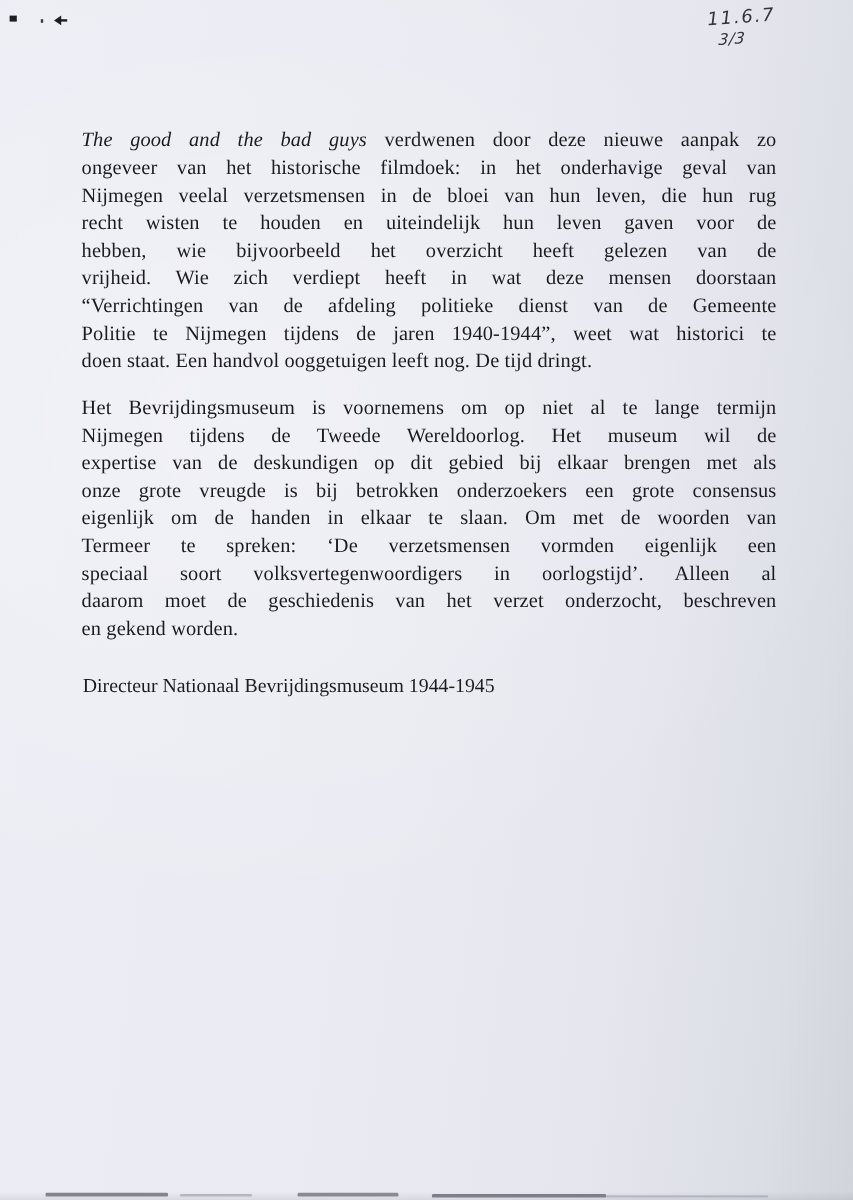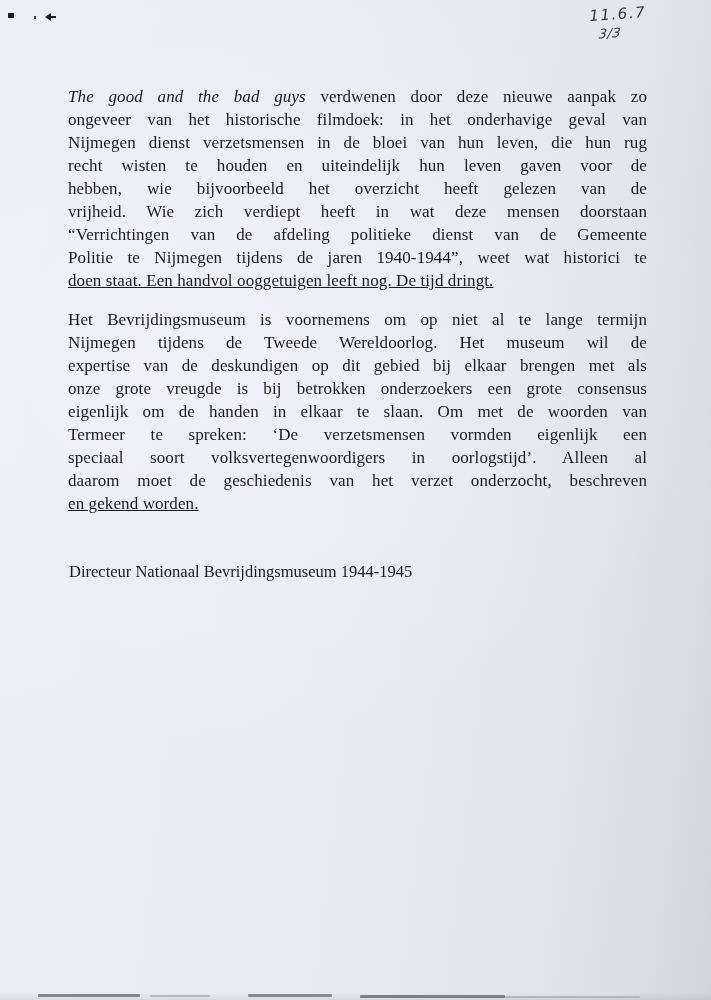--- a/index.html
+++ b/index.html
@@ -29,33 +29,33 @@
 
   
   .textblock {
     position: absolute;
     left: 68px;
     width: 579px;
     color: #1c1c20;
     font-size: 17px;
     line-height: 23px;
     letter-spacing: 0.1px;
+    margin-top: 20px;
   }
   .p1 { top: 85px; }
   .p2 { top: 308px; }
   .line {
     text-align: justify;
     text-align-last: justify;
     -moz-text-align-last: justify;
     white-space: normal;
   }
   .line-last {
     text-align: right;
     text-align-last: left;
-    text-decoration: underline;
   }
   .italic { font-style: italic; }
 
   
   .signature {
     position: absolute;
     left: 69px;
     top: 561px;
     color: #1c1c20;
     font-size: 16.5px;
@@ -120,21 +120,21 @@
   <div class="handwriting">
     <span class="hw-ref">11.6.7</span>
     <span class="hw-page">3/3</span>
   </div>
 
   <div class="textblock p1">
     <div class="line">
       <span class="italic">The good and the bad guys</span><span> verdwenen door deze nieuwe aanpak zo</span>
     </div>
     <div class="line">ongeveer van het historische filmdoek: in het onderhavige geval van</div>
-    <div class="line">Nijmegen dienst verzetsmensen in de bloei van hun leven, die hun rug</div>
+    <div class="line">Nijmegen veelal verzetsmensen in de bloei van hun leven, die hun rug</div>
     <div class="line">recht wisten te houden en uiteindelijk hun leven gaven voor de</div>
     <div class="line">hebben, wie bijvoorbeeld het overzicht heeft gelezen van de</div>
     <div class="line">vrijheid. Wie zich verdiept heeft in wat deze mensen doorstaan</div>
     <div class="line">“Verrichtingen van de afdeling politieke dienst van de Gemeente</div>
     <div class="line">Politie te Nijmegen tijdens de jaren 1940-1944”, weet wat historici te</div>
     <div class="line line-last">doen staat. Een handvol ooggetuigen leeft nog. De tijd dringt.</div>
   </div>
 
   <div class="textblock p2">
     <div class="line">Het Bevrijdingsmuseum is voornemens om op niet al te lange termijn</div>

